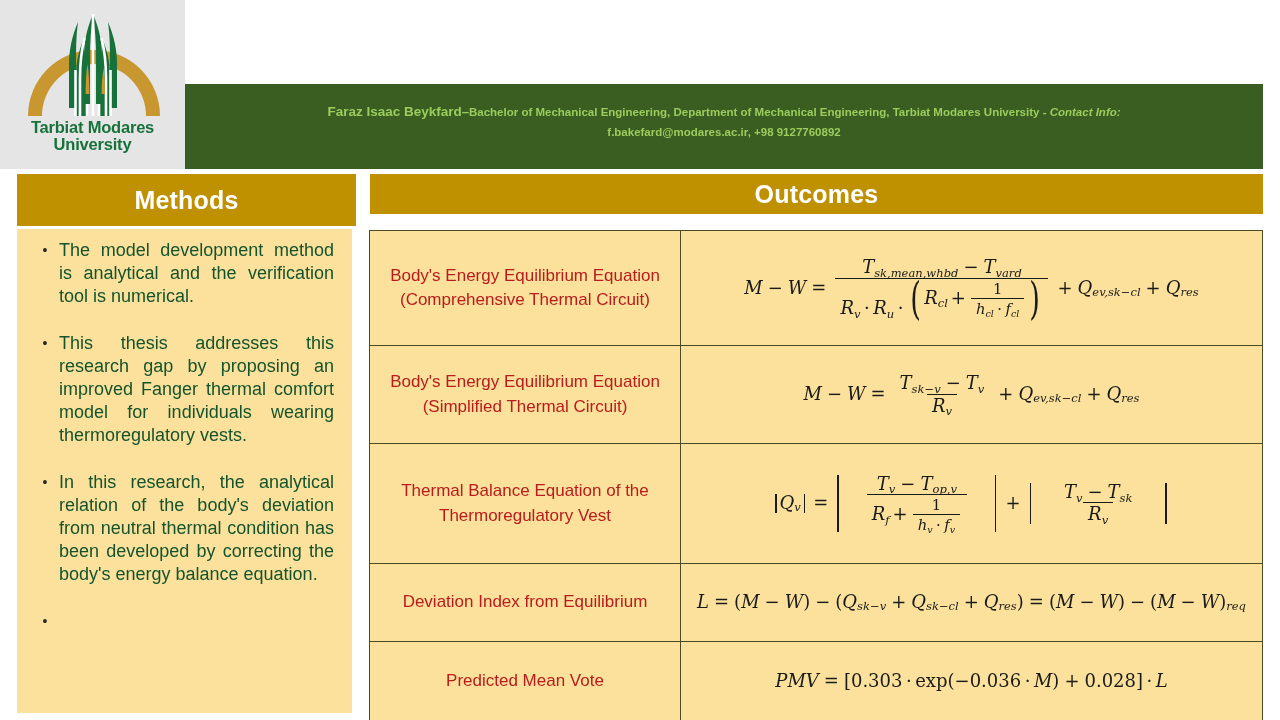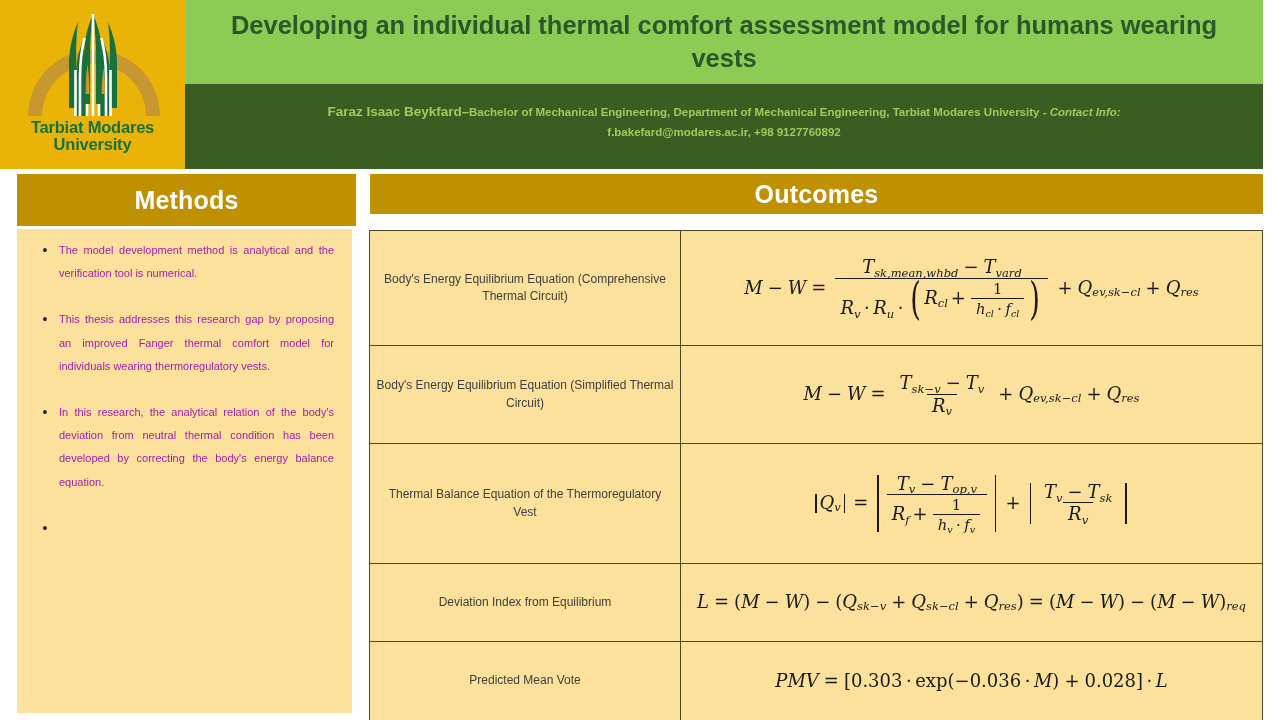--- a/index.html
+++ b/index.html
@@ -18,21 +18,21 @@
   
   #poster-header {
     position: absolute;
     left: 0; top: 0;
     width: 1280px; height: 169px;
   }
   #logo-block {
     position: absolute;
     left: 0; top: 0;
     width: 185px; height: 169px;
-    background: #eab308;
+    background: #e5e5e5;
     display: flex;
     flex-direction: column;
     align-items: center;
     justify-content: flex-start;
   }
   #logo-mark {
     position: relative;
     width: 150px; height: 113px;
     margin-top: 8px;
   }
@@ -130,22 +130,22 @@
     width: 34px;
     text-align: center;
     color: #262626;
     font-size: 14px;
     line-height: 23px;
     padding-left: 6px;
     box-sizing: border-box;
   }
   .bullet-text {
     flex: 1 1 auto;
-    color: #a21caf;
-    font-size: 11px;
+    color: #14532d;
+    font-size: 18px;
     line-height: 23.2px;
     text-align: justify;
     text-justify: inter-word;
     padding-right: 10px;
   }
 
   
   #outcomes-table {
     position: absolute;
     left: 369px; top: 230px;
@@ -155,22 +155,22 @@
   }
   #outcomes-table td {
     background: #fbe19b;
     border: 1.3px solid #4a4a23;
     vertical-align: middle;
     padding: 4px 6px;
   }
   .cell-label {
     width: 298px;
     text-align: center;
-    color: #404040;
-    font-size: 12px;
+    color: #b91c1c;
+    font-size: 17px;
     line-height: 1.42;
   }
   .cell-eq {
     text-align: center;
     color: #1a1a1a;
   }
   .r1 { height: 115px; }
   .r2 { height: 98px; }
   .r3 { height: 120px; }
   .r4 { height: 78px; }
@@ -220,20 +220,21 @@
     font-size: 2.45em;
     font-style: normal;
     font-family: "DejaVu Serif", serif;
     line-height: 0.72;
     transform: scaleX(0.62);
     display: inline-block;
   }
   .abs {
     display: inline-flex;
     align-items: flex-start;
+    gap: 20px;
   }
   .abs > .bar {
     width: 1.4px;
     background: #1a1a1a;
     margin: 0 4px;
     align-self: stretch;
   }
   .abs-inner { display: inline-flex; align-items: center; }
   .absthin {
     display: inline-block;
@@ -279,23 +280,20 @@
           <path d="M85.5 60 C84 70 83.6 78 83.6 86 L87 86 C87 78 86.8 70 85.5 60 Z"></path>
         </g>
       </svg>
     </div>
     <div id="logo-text">
       <span>Tarbiat Modares</span>
       <span class="lt-line2">University</span>
     </div>
   </div>
 
-  <div id="title-band">
-    <div id="poster-title">Developing an individual thermal comfort assessment model for humans wearing vests</div>
-  </div>
 
   <div id="authors-band">
     <div class="author-line first">
       <span class="au-name">Faraz Isaac Beykfard</span><span class="au-dash">–</span><span class="au-aff">Bachelor of Mechanical Engineering, Department of Mechanical Engineering, Tarbiat Modares University ‐ </span><span class="au-ci">Contact Info:</span><br>
       <span class="au-contact">f.bakefard@modares.ac.ir, +98 9127760892</span>
     </div>
   </div>
 </div>
 
 <div id="methods-bar">

